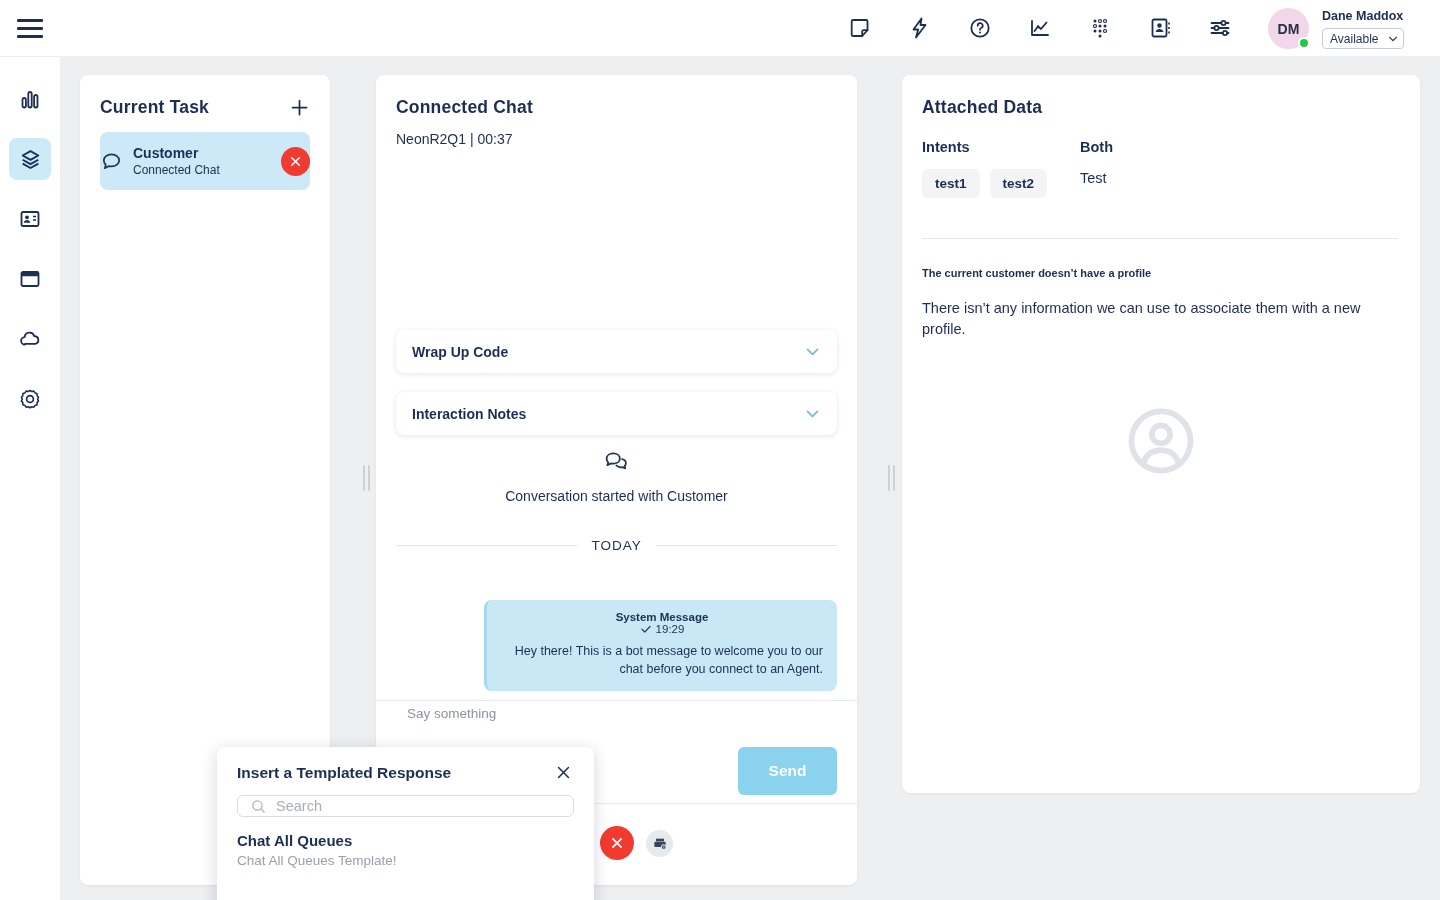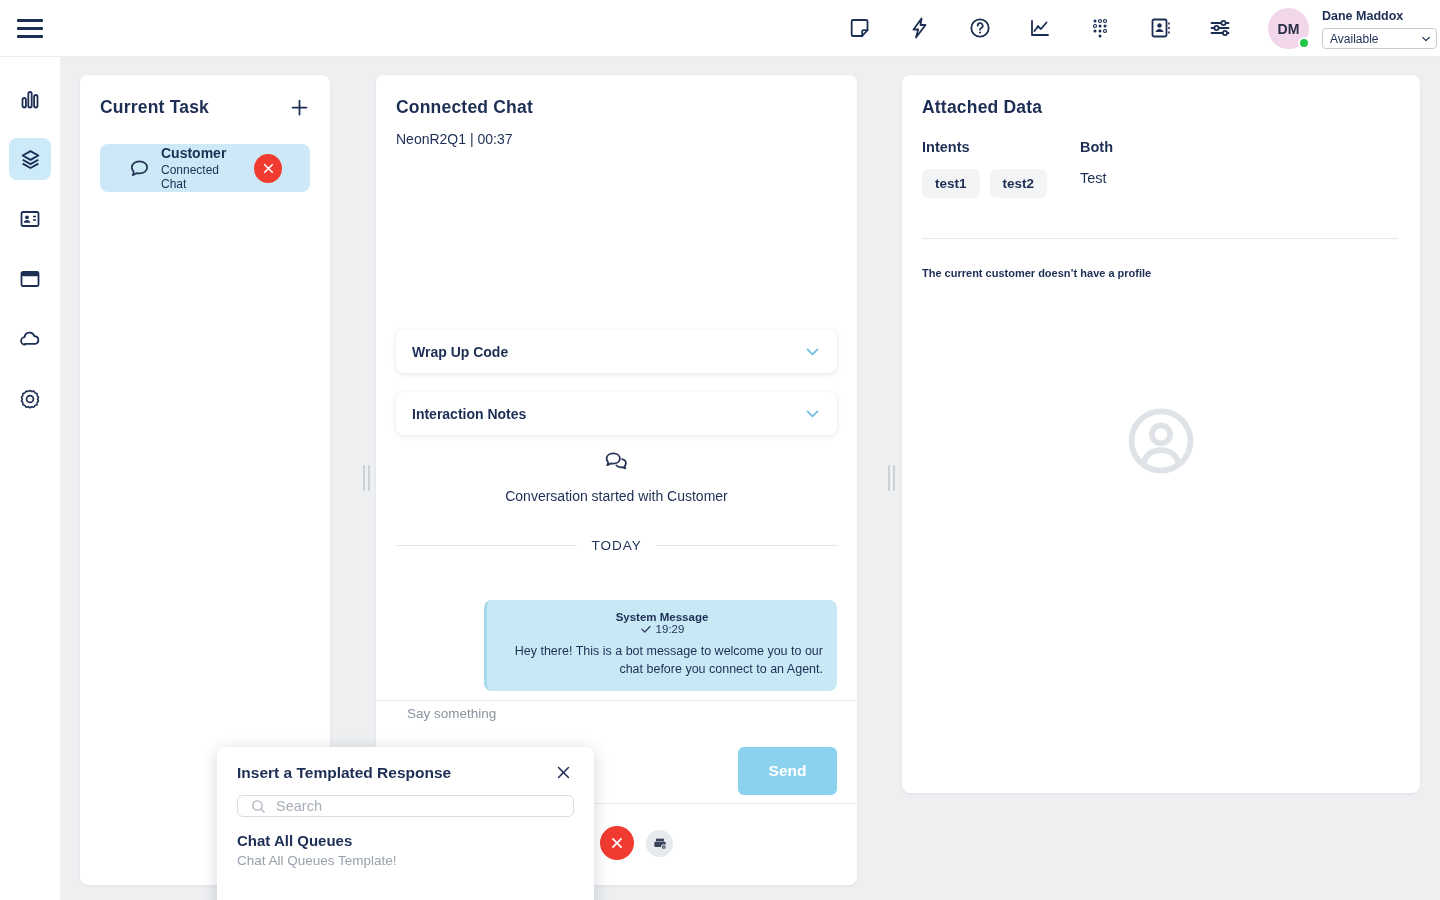--- a/index.html
+++ b/index.html
@@ -9,39 +9,39 @@
 
   
   .topbar { position:absolute; left:0; top:0; width:1440px; height:57px; background:#fff; border-bottom:1px solid #eceef0; z-index:5; }
   .hamburger { position:absolute; left:17px; top:19px; width:26px; height:19px; display:flex; flex-direction:column; justify-content:space-between; cursor:pointer; }
   .hamburger span { height:3px; background:#1d2e54; border-radius:1px; }
   .topbar-icons { position:absolute; left:848px; top:16px; display:flex; gap:36px; }
   .tb-icon { width:24px; height:24px; cursor:pointer; }
   .avatar { position:absolute; left:1268px; top:8px; width:41px; height:41px; border-radius:50%; background:#f2d6ea; display:flex; align-items:center; justify-content:center; font-weight:bold; font-size:14px; color:#2a2f45; }
   .presence-dot { position:absolute; right:-1px; bottom:0; width:12px; height:12px; border-radius:50%; background:#21c646; border:2px solid #fff; }
   .user-name { position:absolute; left:1322px; top:9px; font-size:12.5px; font-weight:bold; }
-  .status-wrap { position:absolute; left:1322px; top:28px; width:115px; height:21px; }
+  .status-wrap { position:absolute; left:1322px; top:28px; width:82px; height:21px; }
   .status-wrap select { width:100%; height:100%; appearance:none; -webkit-appearance:none; border:1px solid #c6ccd4; border-radius:4px; background:#fff; font-family:inherit; font-size:12px; color:#1d2e54; padding:0 20px 0 7px; }
   .status-wrap .chev { position:absolute; right:6px; top:6px; pointer-events:none; }
 
   
   .rail { position:absolute; left:0; top:57px; width:60px; height:843px; background:#fff; z-index:4; }
   .rail-item { position:absolute; left:9px; width:42px; height:42px; border-radius:8px; display:flex; align-items:center; justify-content:center; cursor:pointer; }
   .rail-item.active { background:#cdeaf8; }
 
   
   .panel { position:absolute; top:75px; background:#fff; border-radius:8px; box-shadow:0 1px 3px rgba(20,30,60,.06); }
   .panel-left   { left:80px;  width:250px; height:810px; }
   .panel-mid    { left:376px; width:481px; height:810px; }
   .panel-right  { left:902px; width:518px; height:718px; }
   .panel h2 { font-size:17.5px; font-weight:bold; letter-spacing:.2px; }
 
   
-  .ct-header { display:flex; align-items:center; justify-content:space-between; padding:22px 20px 26px 20px; }
-  .task-card { margin:0 20px; background:#cde9f7; border-radius:8px; height:48px; display:flex; align-items:center; padding:0 28px; gap:10px; cursor:pointer; }
+  .ct-header { display:flex; align-items:center; justify-content:space-between; padding:22px 20px 14px 20px; }
+  .task-card { margin:0 20px; background:#cde9f7; border-radius:8px; height:58px; display:flex; align-items:center; padding:0 0; gap:10px; cursor:pointer; }
   .task-name { font-size:14px; font-weight:bold; }
   .task-type { font-size:12px; margin-top:2px; }
   .task-close { margin-left:auto; width:29px; height:29px; border-radius:50%; background:#f13a30; display:flex; align-items:center; justify-content:center; cursor:pointer; border:none; }
 
   
   .chat-title { position:absolute; left:20px; top:22px; }
   .chat-session { position:absolute; left:20px; top:56px; font-size:14px; }
   .collapse-card { position:absolute; left:20px; right:20px; height:43px; background:#fff; border-radius:8px; box-shadow:0 1px 5px rgba(20,30,60,.12); display:flex; align-items:center; justify-content:space-between; padding:0 16px; cursor:pointer; }
   .collapse-card .lbl { font-size:14px; font-weight:bold; }
   .card-wrapup { top:255px; }
@@ -325,20 +325,21 @@
     </div>
   </div>
   <div class="ad-col2">
     <div class="ad-label">Both</div>
     <div class="ad-value">Test</div>
   </div>
 
   <div class="ad-divider"></div>
 
   <div class="np-title">The current customer doesn’t have a profile</div>
+  <div class="np-text">There isn’t any information we can use to associate them with a new profile.</div>
 
   <div class="profile-glyph">
     <svg viewBox="0 0 100 100" width="82" height="82" fill="none" stroke="#dfe3e7" stroke-width="7" stroke-linecap="round">
         <circle cx="50" cy="50" r="36"></circle>
         <circle cx="50" cy="42" r="11"></circle>
         <path d="M29 76c3-10 11-15 21-15s18 5 21 15"></path>
       </svg>
   </div>
 </section>
 

